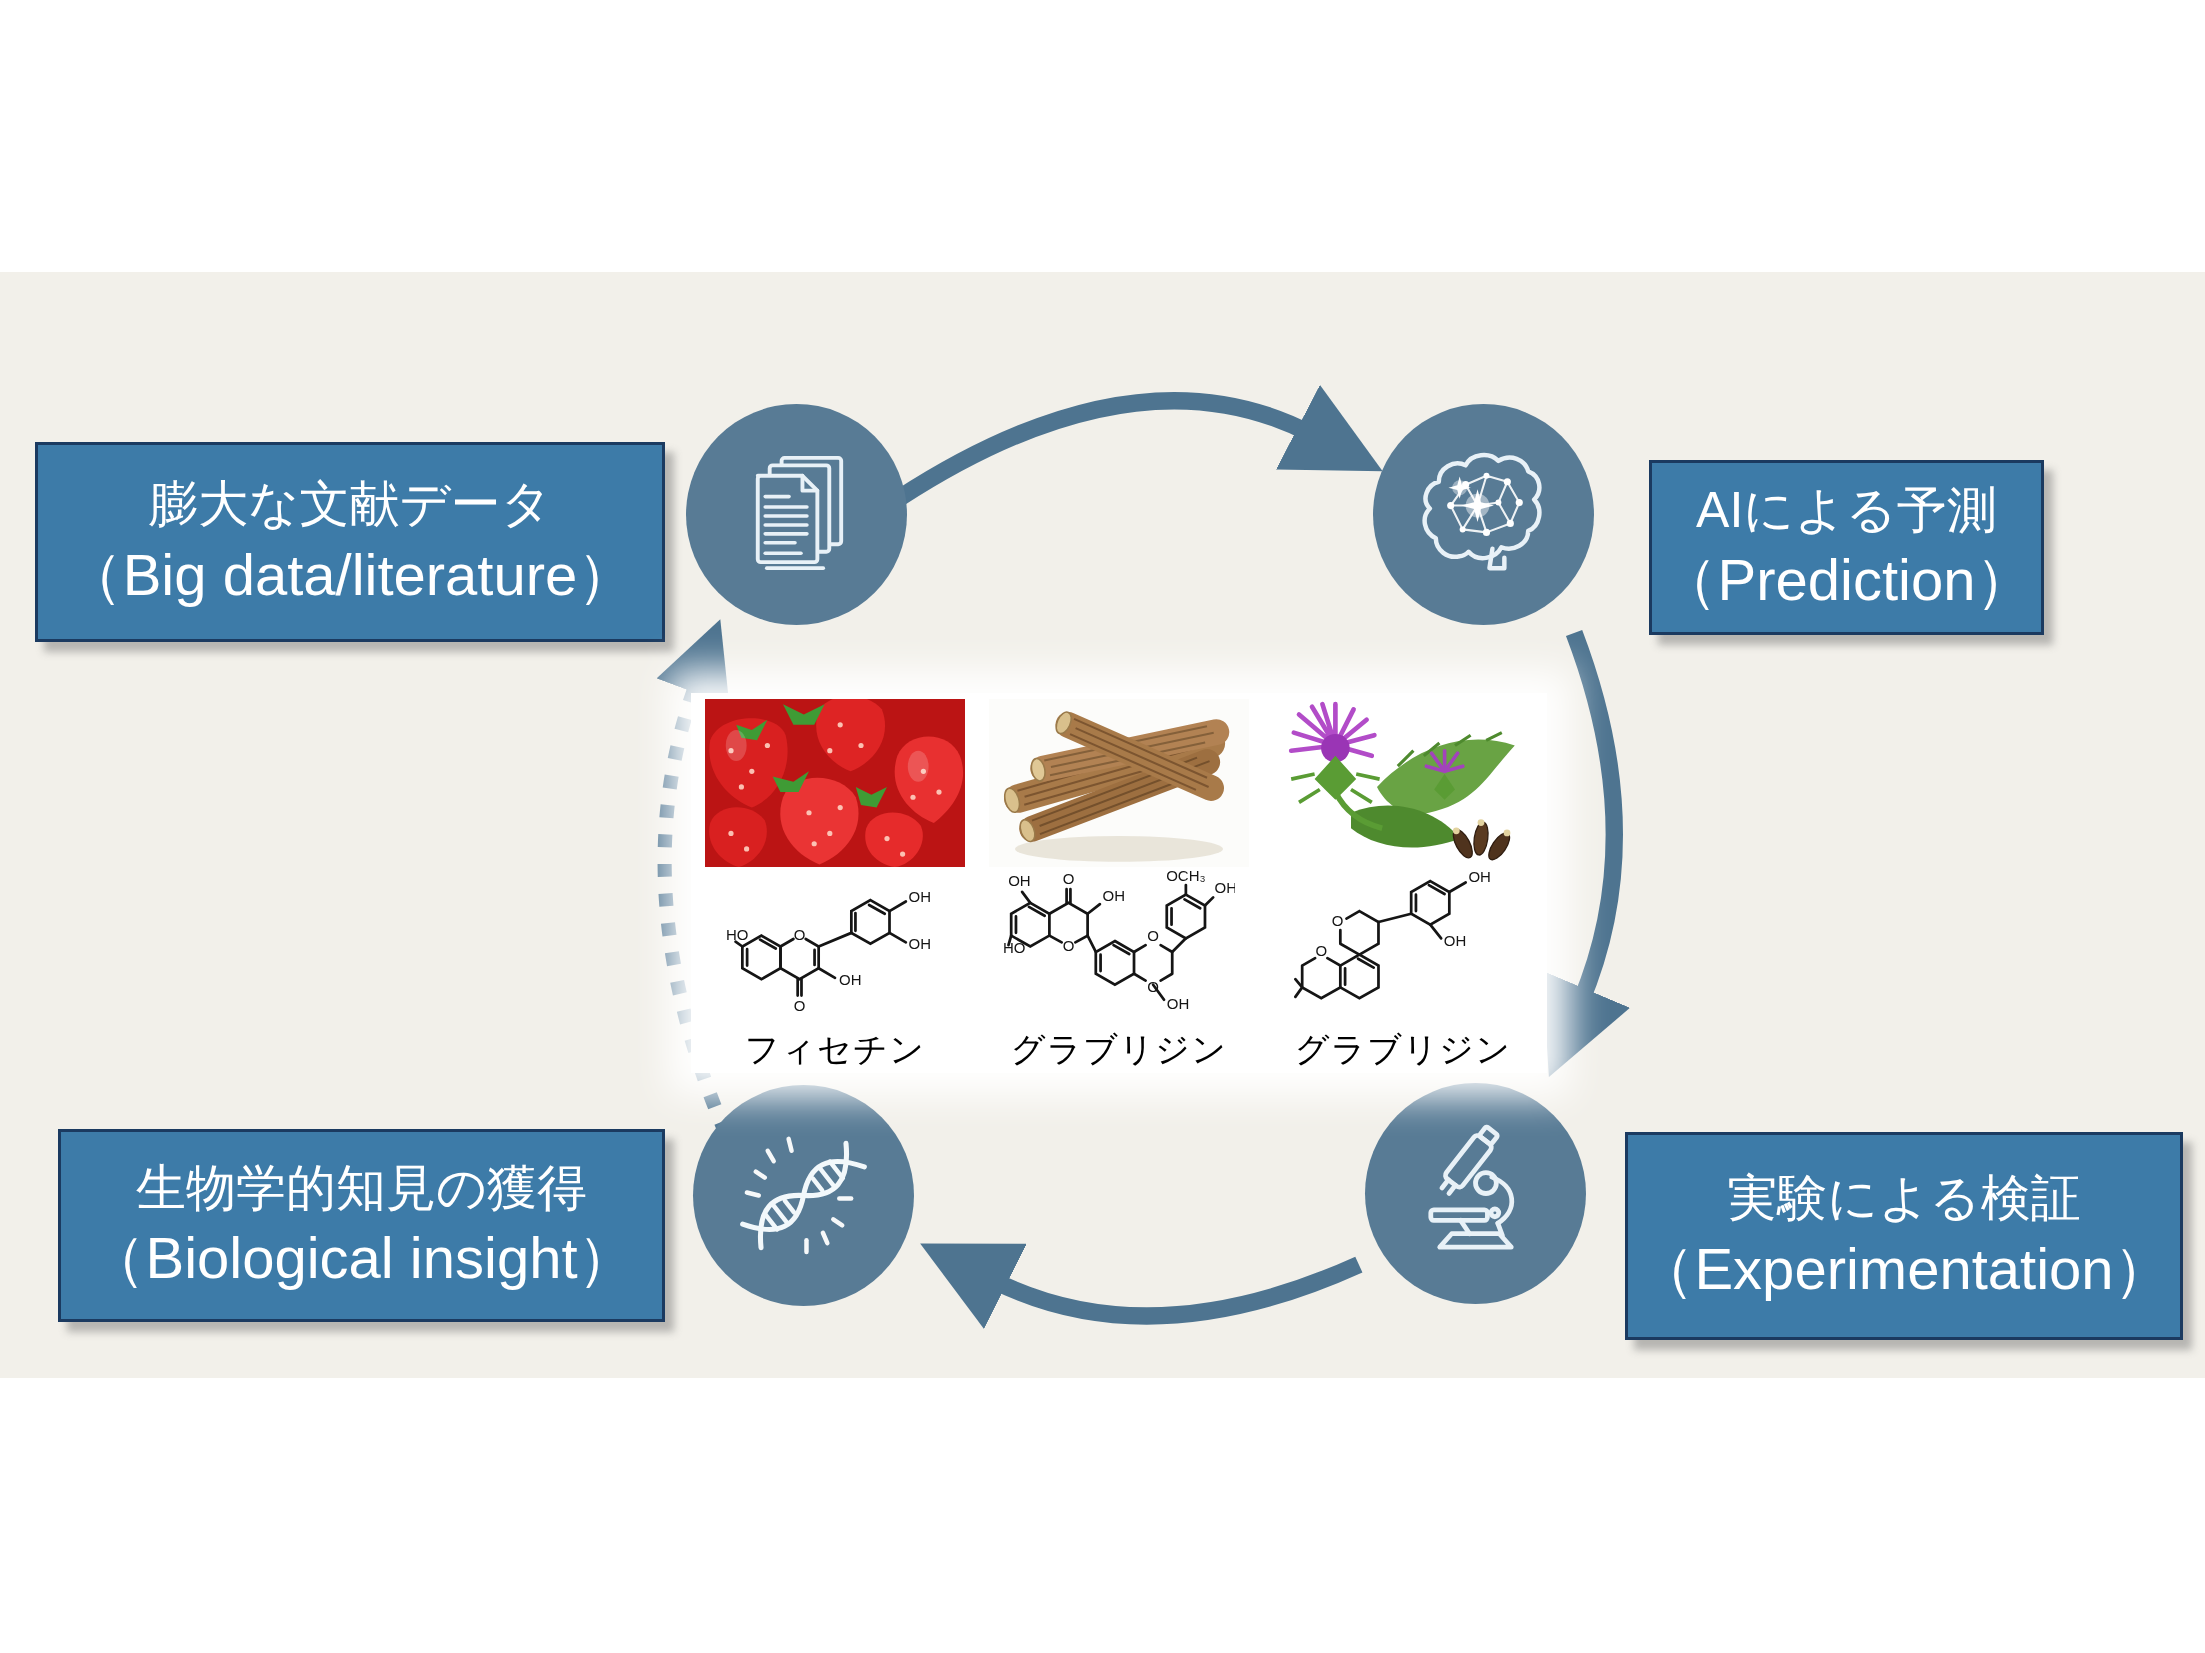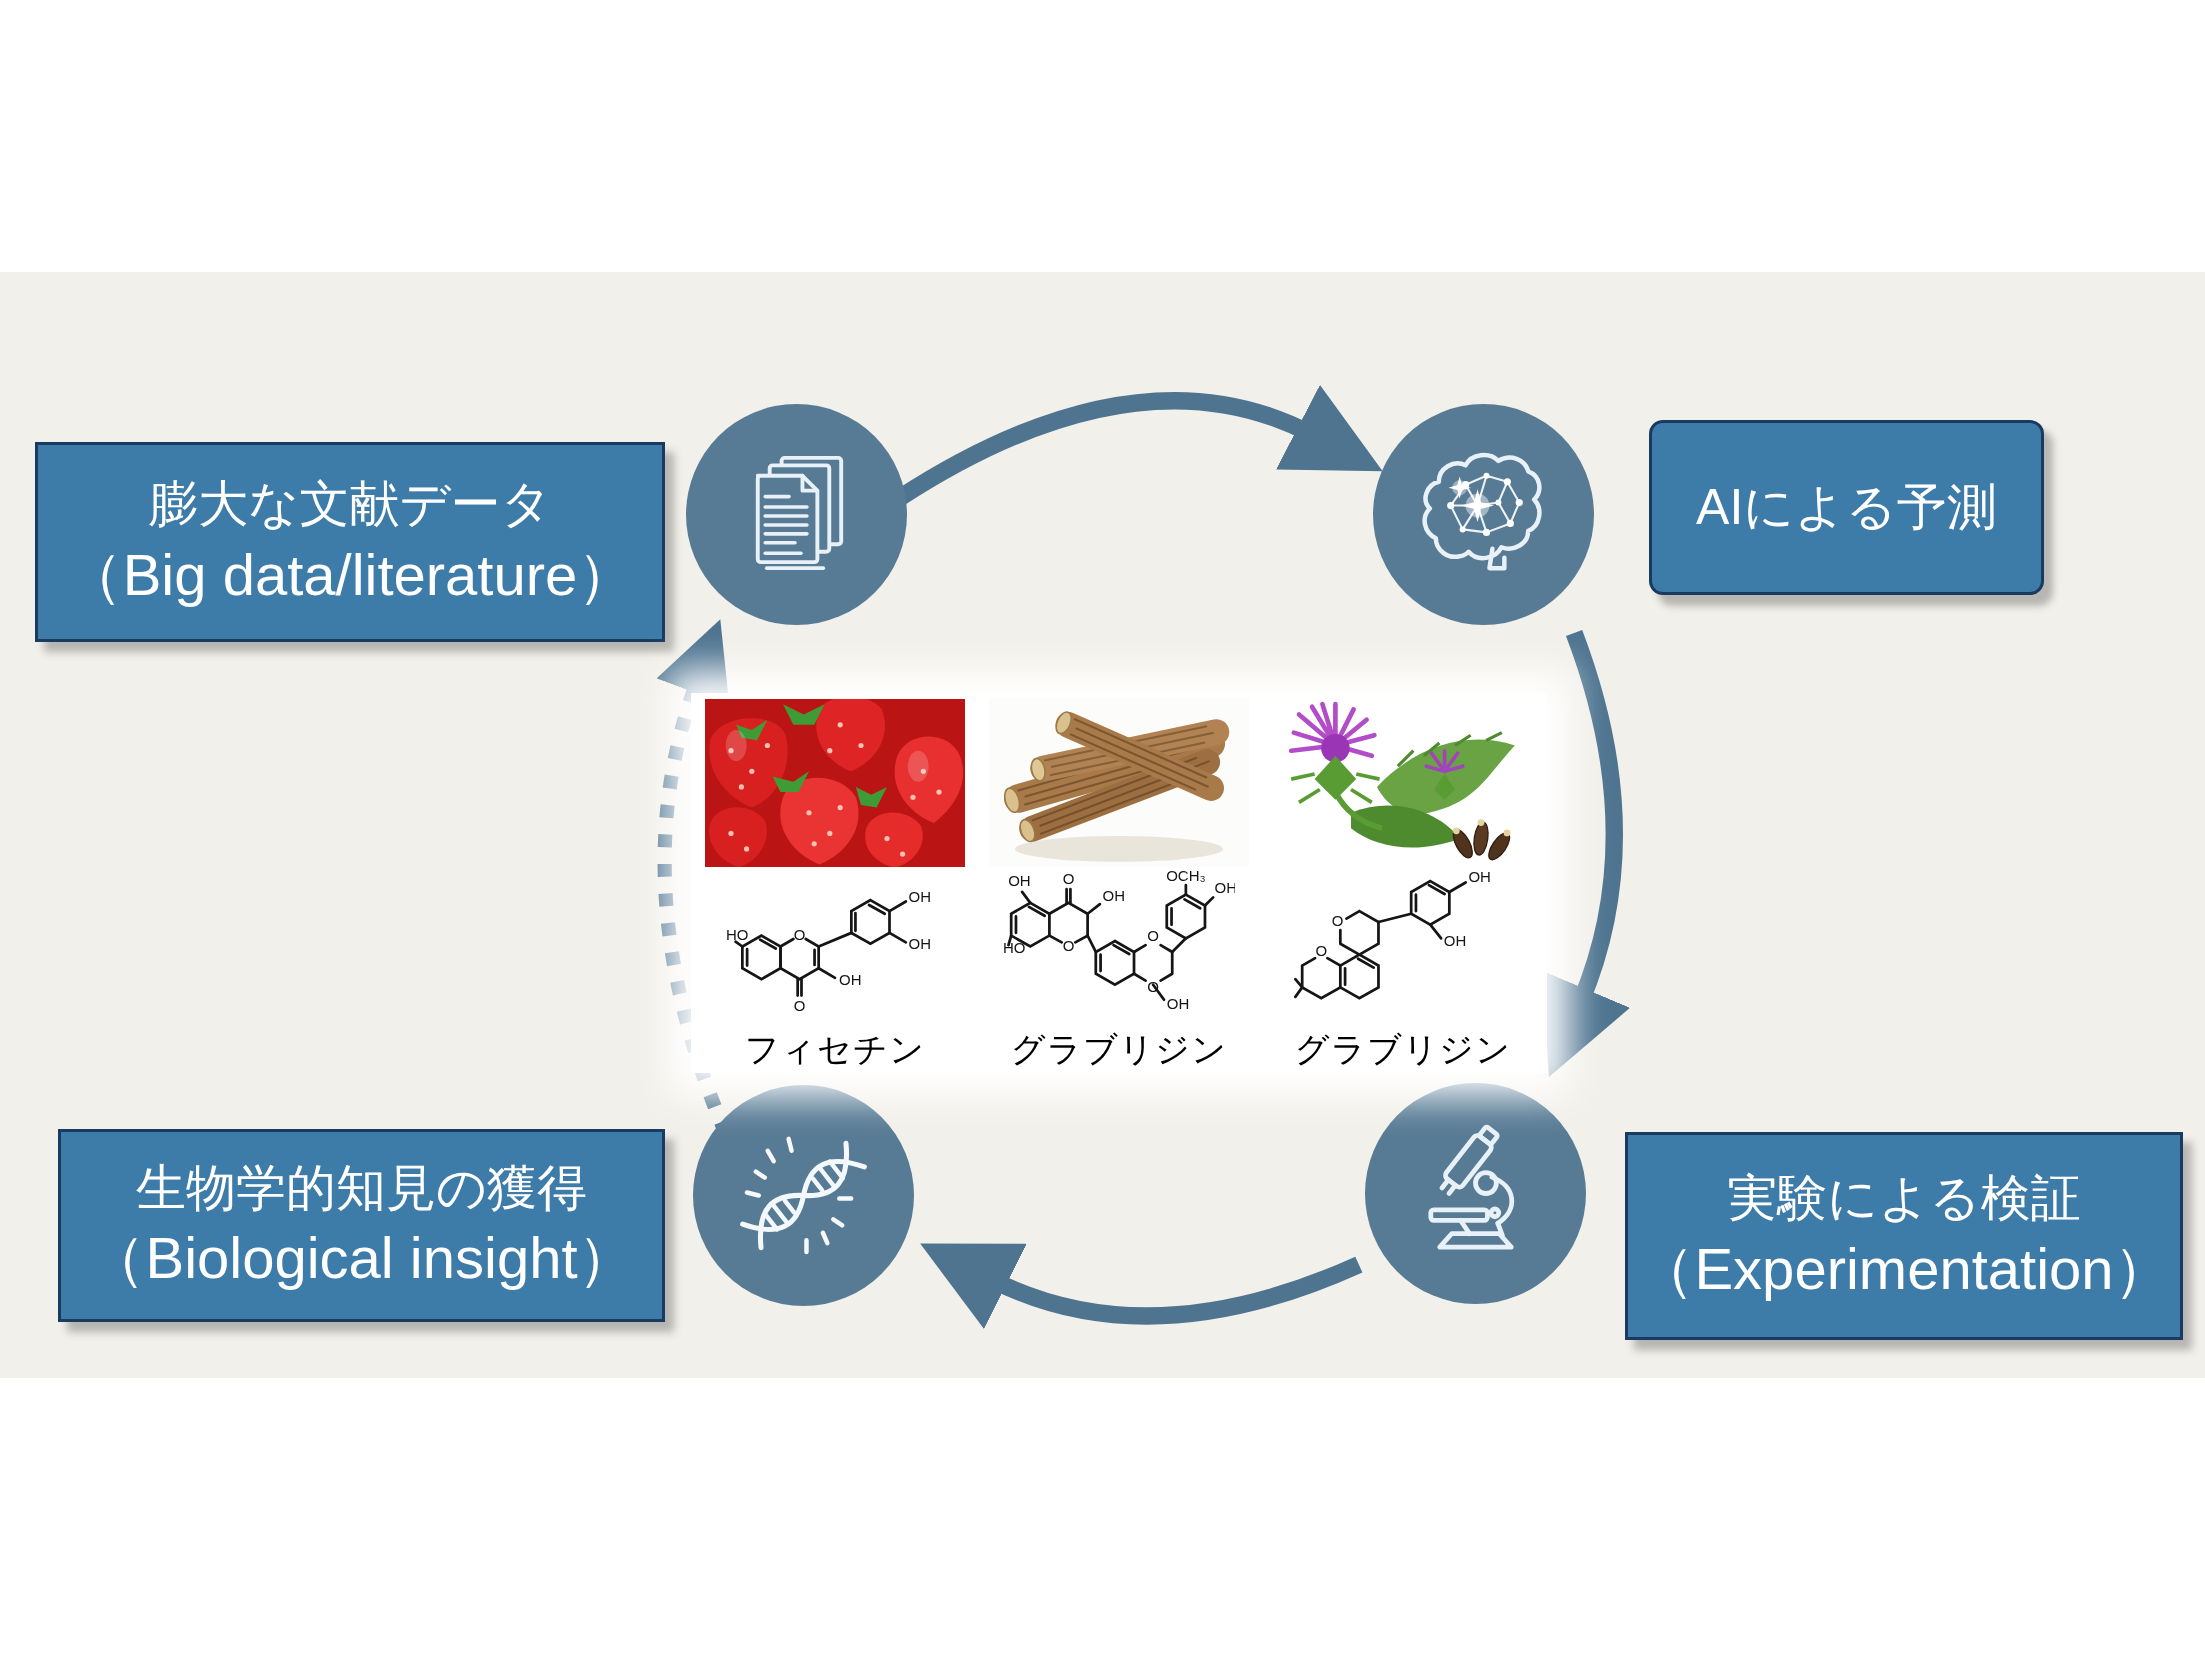--- a/index.html
+++ b/index.html
@@ -6,21 +6,21 @@
   .canvas{position:relative;width:2205px;height:1654px;background:#ffffff;overflow:hidden;
           font-family:"Liberation Sans","DejaVu Sans",sans-serif;}
   .band{position:absolute;left:0;top:272px;width:2205px;height:1106px;background:#f2f0ea;}
   .arrows{position:absolute;left:0;top:0;width:2205px;height:1654px;}
   .node-box{position:absolute;box-sizing:border-box;display:flex;flex-direction:column;align-items:center;
             justify-content:center;gap:10.3px;background:#3d7ba8;border:3.2px solid #1b3a60;
             box-shadow:9px 10.3px 7.7px rgba(110,110,110,.45);color:#ffffff;text-align:center;}
   .node-box .ja{font-size:50px;line-height:1.1;}
   .node-box .en{font-size:58px;line-height:1.1;}
   .box-literature{left:35px;top:442px;width:630px;height:200px;}
-  .box-ai{left:1649px;top:420px;width:395px;height:175px;border-radius:14px;}
+  .box-ai{left:1649px;top:460px;width:395px;height:175px;}
   .box-bio{left:58px;top:1129px;width:607px;height:193px;}
   .box-exp{left:1625px;top:1132px;width:558px;height:208px;}
   .circle{position:absolute;width:221px;height:221px;border-radius:50%;background:#587b95;
           display:flex;align-items:center;justify-content:center;}
   .circle svg{width:149px;height:149px;}
   .circ-doc{left:686px;top:404px;}
   .circ-brain{left:1373px;top:404px;}
   .circ-dna{left:693px;top:1085px;}
   .circ-micro{left:1365px;top:1083px;}
   .panel{position:absolute;left:691px;top:693px;width:856px;height:380px;background:#ffffff;
@@ -146,20 +146,21 @@
       </g>
     </svg>
   </div>
 
   <div class="node-box box-literature">
     <div class="ja">膨大な文献データ</div>
     <div class="en">（Big data/literature）</div>
   </div>
   <div class="node-box box-ai">
     <div class="ja">AIによる予測</div>
+    <div class="en">（Prediction）</div>
   </div>
   <div class="node-box box-bio">
     <div class="ja">生物学的知見の獲得</div>
     <div class="en">（Biological insight）</div>
   </div>
   <div class="node-box box-exp">
     <div class="ja">実験による検証</div>
     <div class="en">（Experimentation）</div>
   </div>
 

